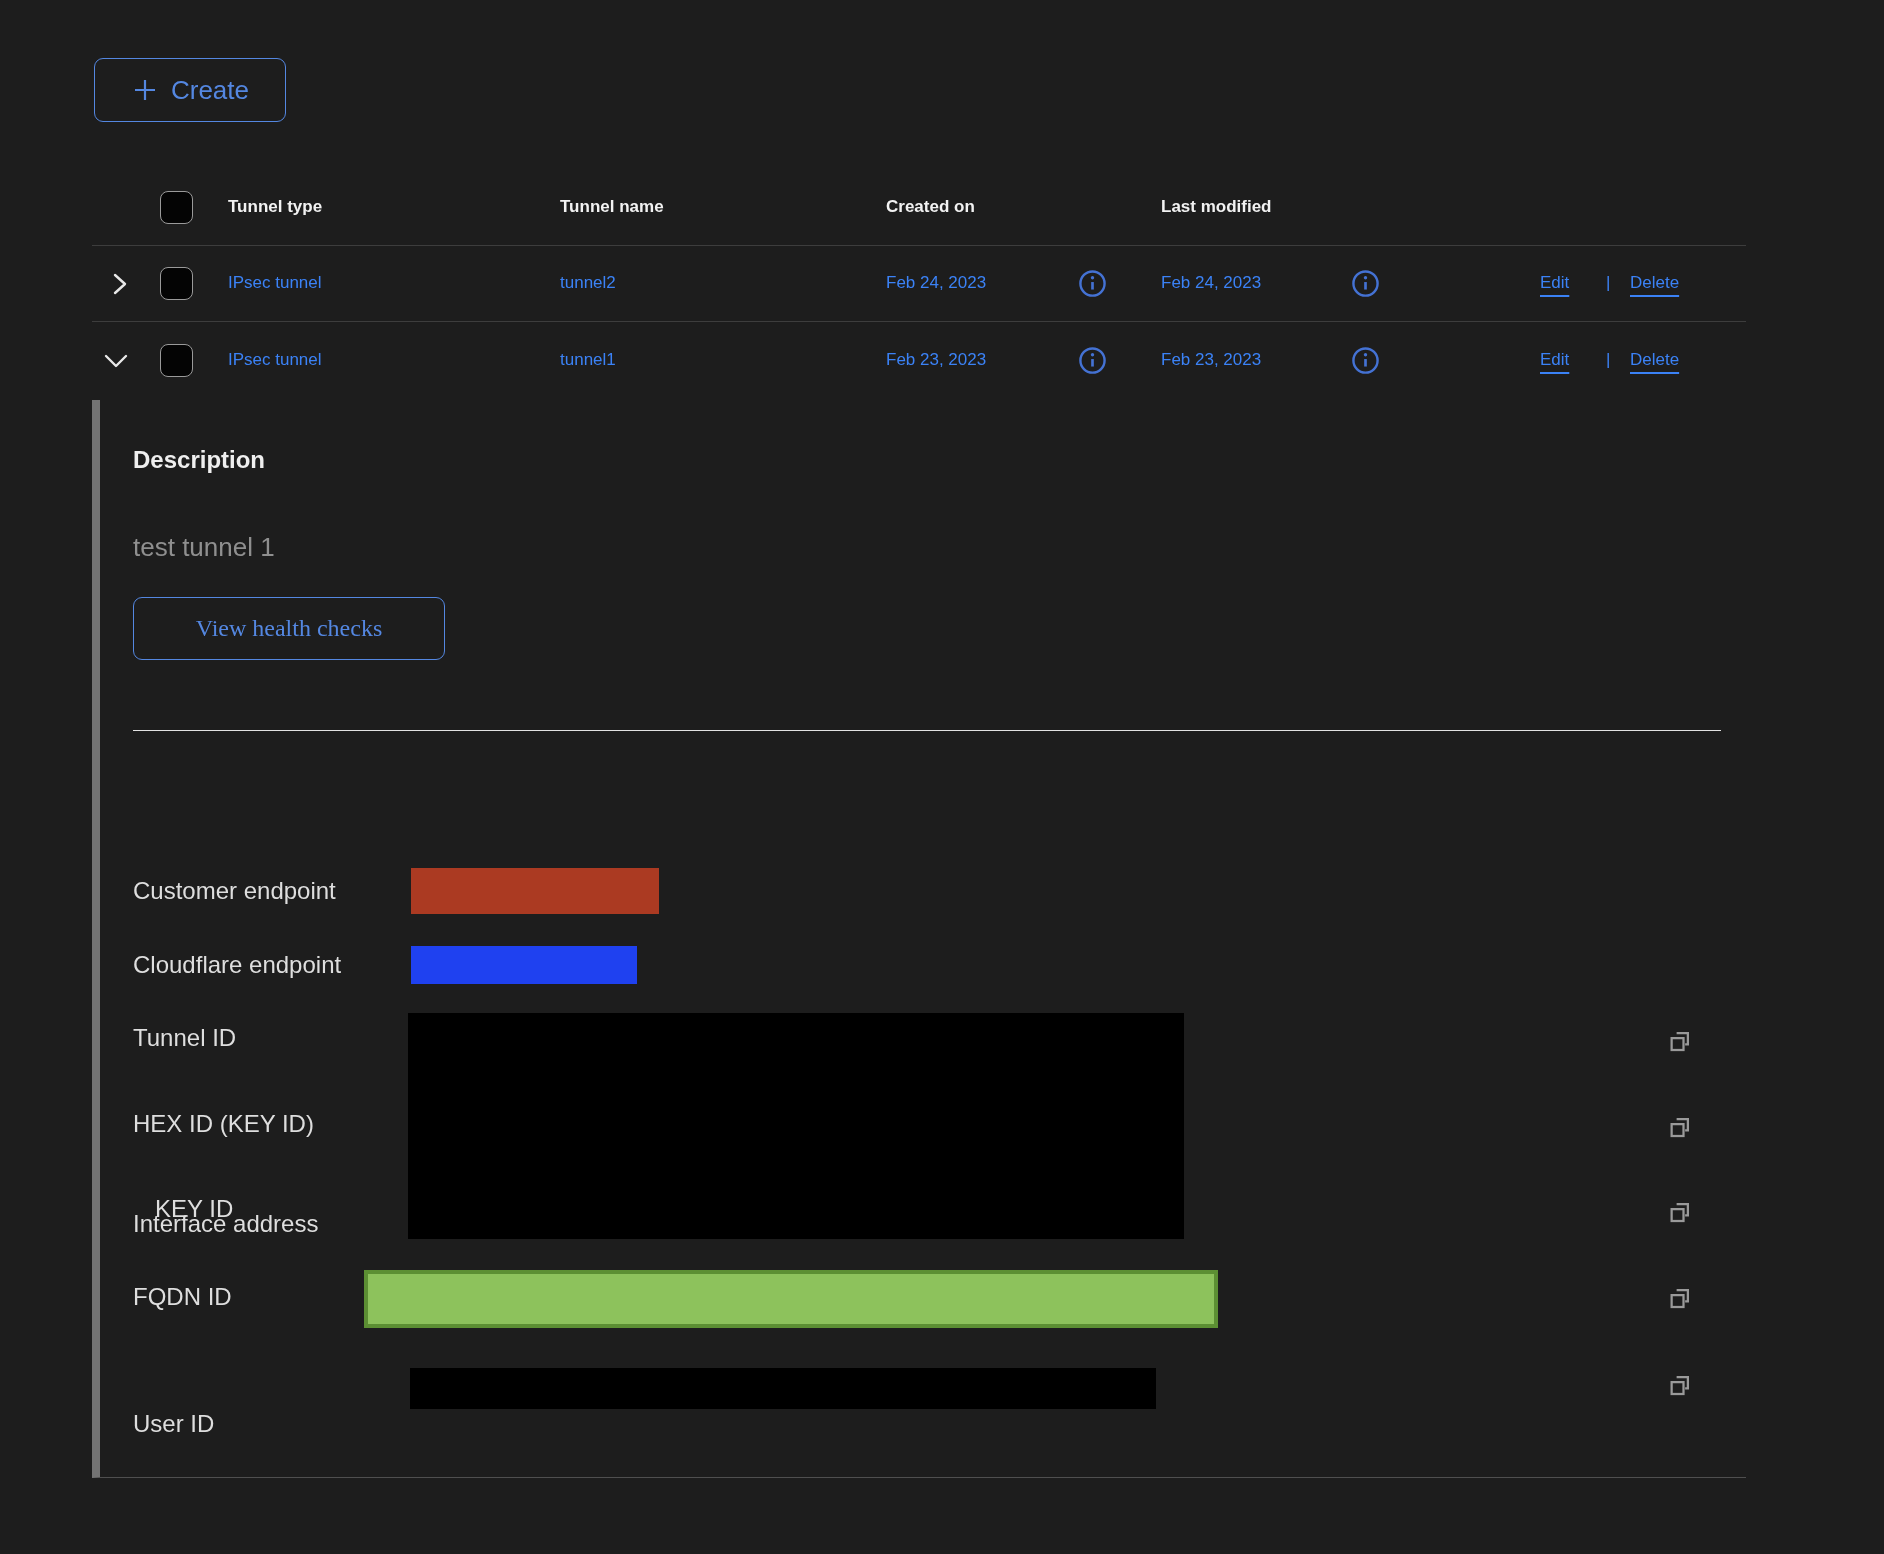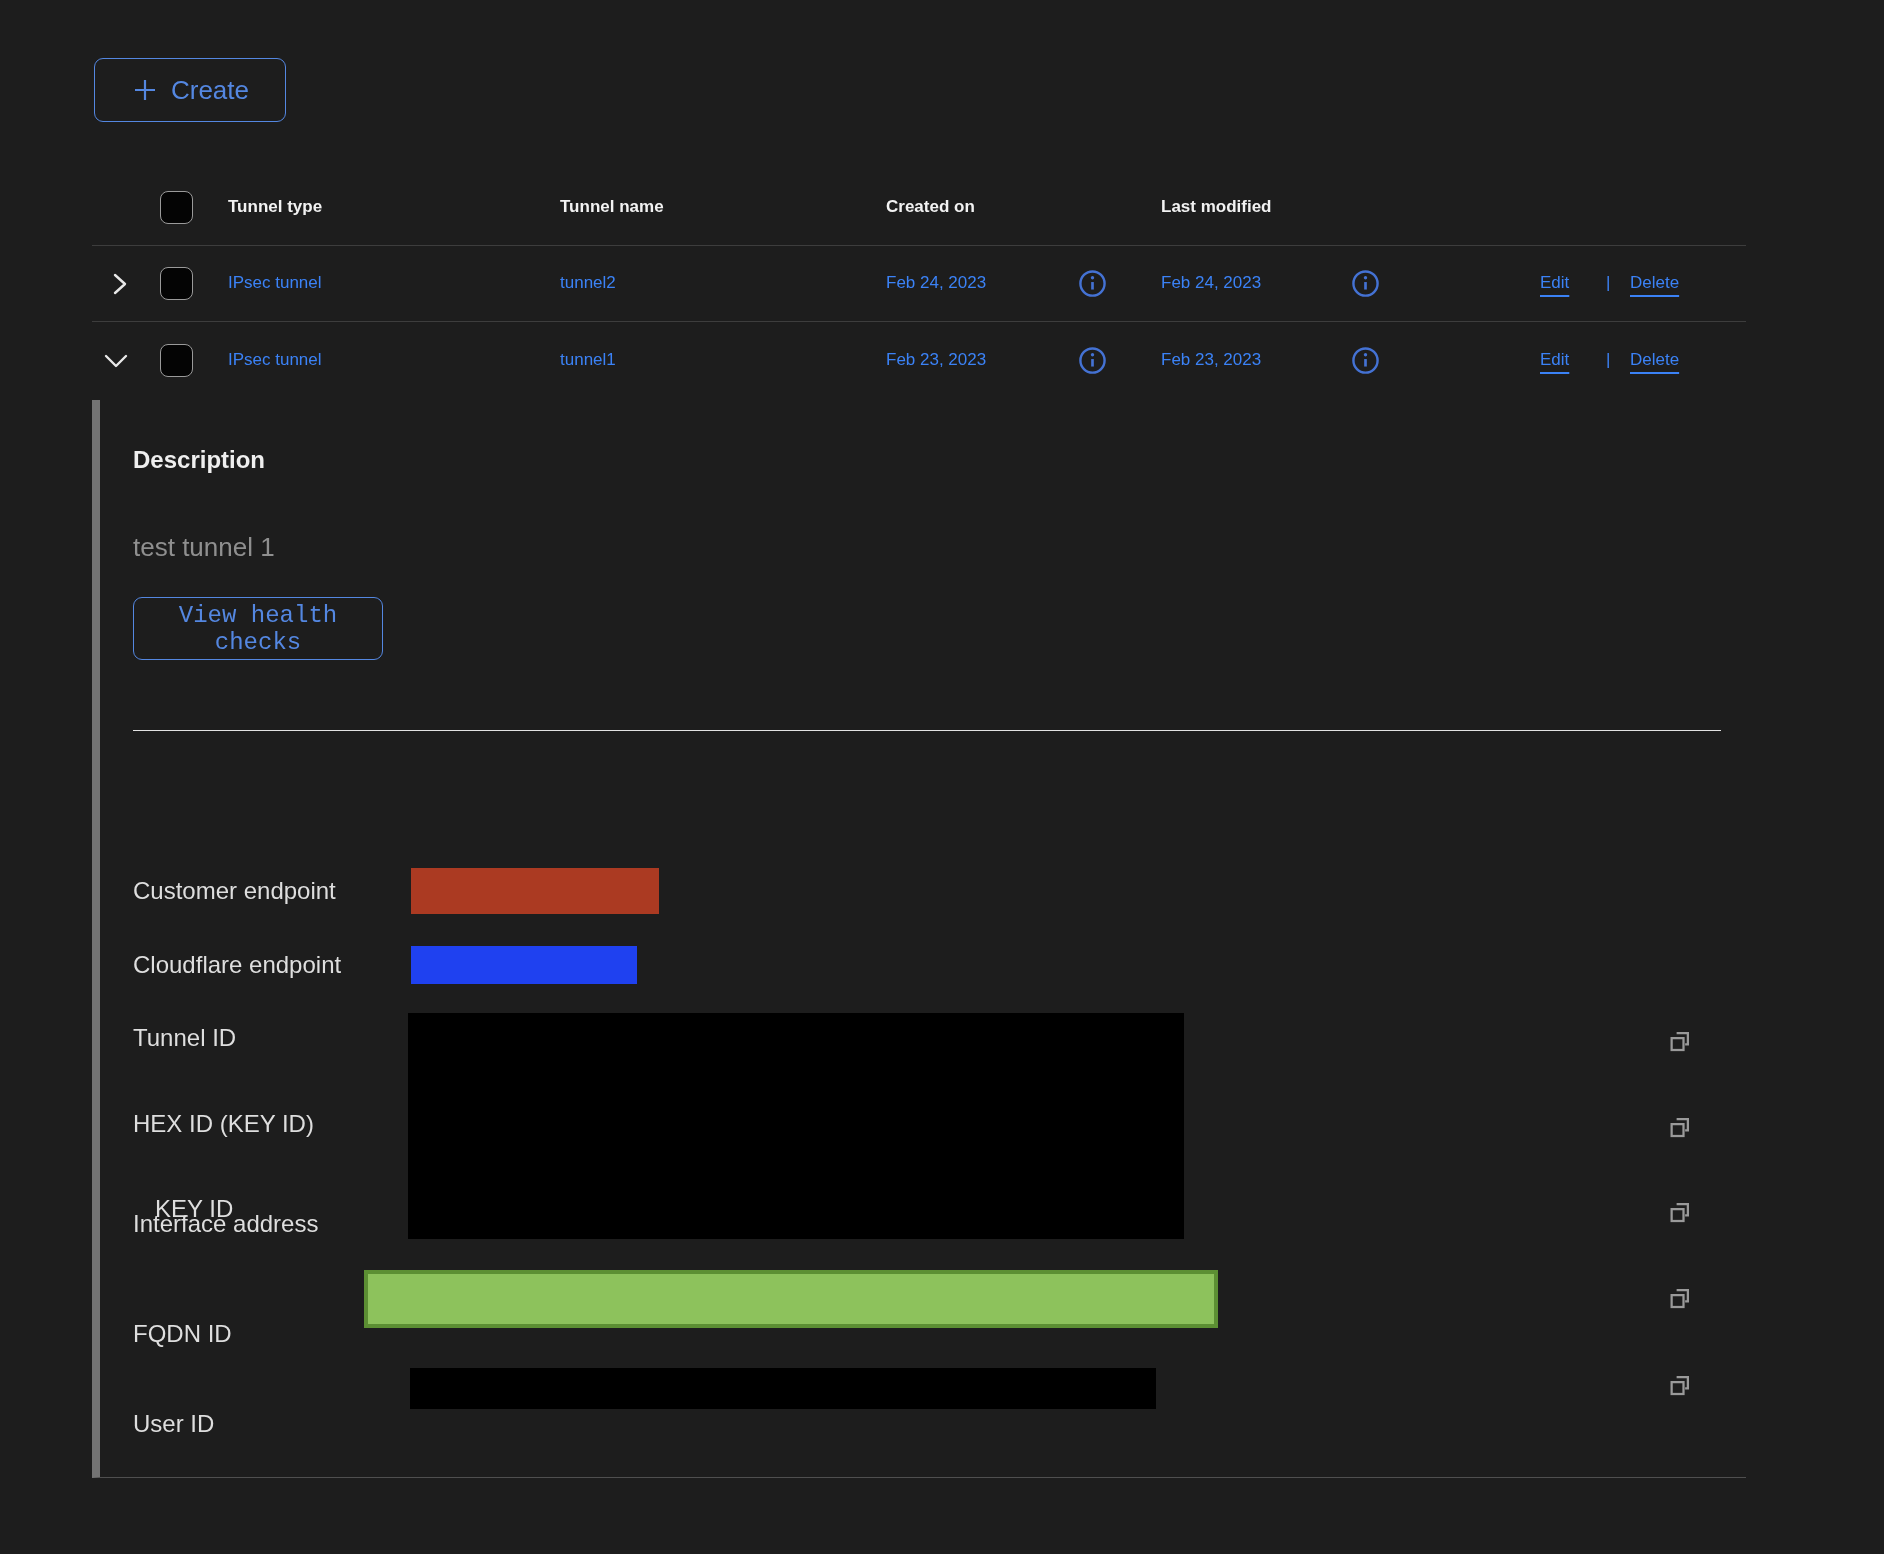--- a/index.html
+++ b/index.html
@@ -57,23 +57,23 @@
     border-left:8px solid #737373;
     border-bottom:1px solid #4f4f4f;
     box-sizing:border-box;
   }
   .panel .lbl{
     position:absolute;left:33px;font-size:24px;color:#dedede;white-space:nowrap;
   }
   .desc-label{top:46px;font-weight:600;color:#efefef !important;}
   .desc-value{position:absolute;left:33px;top:132px;font-size:26px;color:#8f8f8f;}
   .health-btn{
-    position:absolute;left:33px;top:197px;width:250px;height:63px;
+    position:absolute;left:33px;top:197px;width:312px;height:63px;
     border:1.5px solid #5487e1;border-radius:9px;background:transparent;
-    color:#5487e1;font-size:24px;font-family:Liberation Mono, monospace;
+    color:#5487e1;font-size:24px;font-family:Liberation Serif, serif;
     cursor:pointer;
   }
   .divider{
     position:absolute;left:33px;top:330px;width:1588px;height:1px;background:#e3e3e3;
   }
   .field-value{position:absolute;font-size:24px;color:#d6d6d6;white-space:nowrap;}
   .redact{position:absolute;}
   .redact-red{left:311px;top:468px;width:248px;height:46px;background:#ab3a22;}
   .redact-blue{left:311px;top:546px;width:226px;height:38px;background:#1f41f0;}
   .redact-black-big{left:308px;top:613px;width:776px;height:226px;background:#000;}
@@ -166,21 +166,21 @@
   <div class="redact redact-red"></div>
 
   <div class="lbl" style="top:551px;">Cloudflare endpoint</div>
   <div class="redact redact-blue"></div>
 
   <div class="lbl" style="top:624px;">Tunnel ID</div>
   <div class="lbl" style="top:710px;">HEX ID (KEY ID)</div>
   <div class="lbl" style="top:795px;margin-left:22px;">KEY ID</div>
   <div class="redact redact-black-big"></div>
 
-  <div class="lbl" style="top:883px;margin-top:37px;">FQDN ID</div>
+  <div class="lbl" style="top:883px;">FQDN ID</div>
   <div class="redact redact-green"></div>
 
   <div class="lbl" style="top:970px;margin-top:40px;">User ID</div>
   <div class="redact redact-black-sm"></div>
 
   <svg class="copy-ic" style="top:625px;" viewBox="0 0 24 24">
     <path d="M8.5 6.5 h9 v9 h-2.2" fill="none" stroke="#9a9a9a" stroke-width="1.8"></path>
     <rect x="4.5" y="10.5" width="9.5" height="9.5" fill="#1d1d1d" stroke="#9a9a9a" stroke-width="1.8"></rect>
   </svg>
   <svg class="copy-ic" style="top:711px;" viewBox="0 0 24 24">

